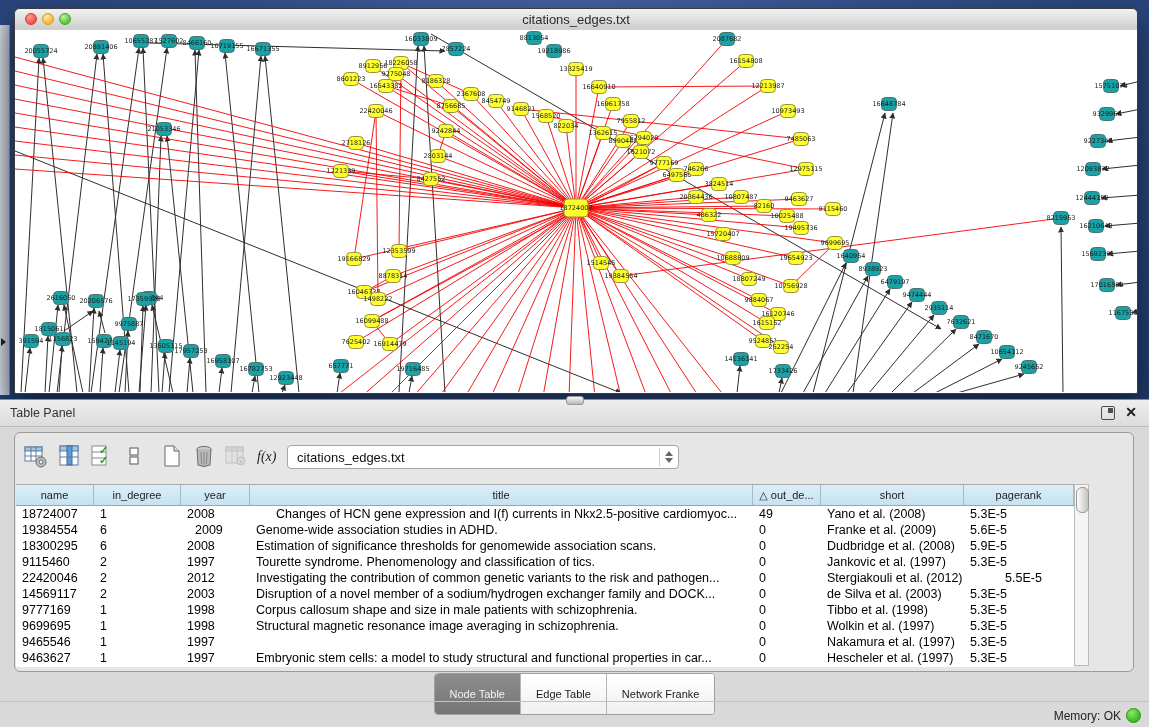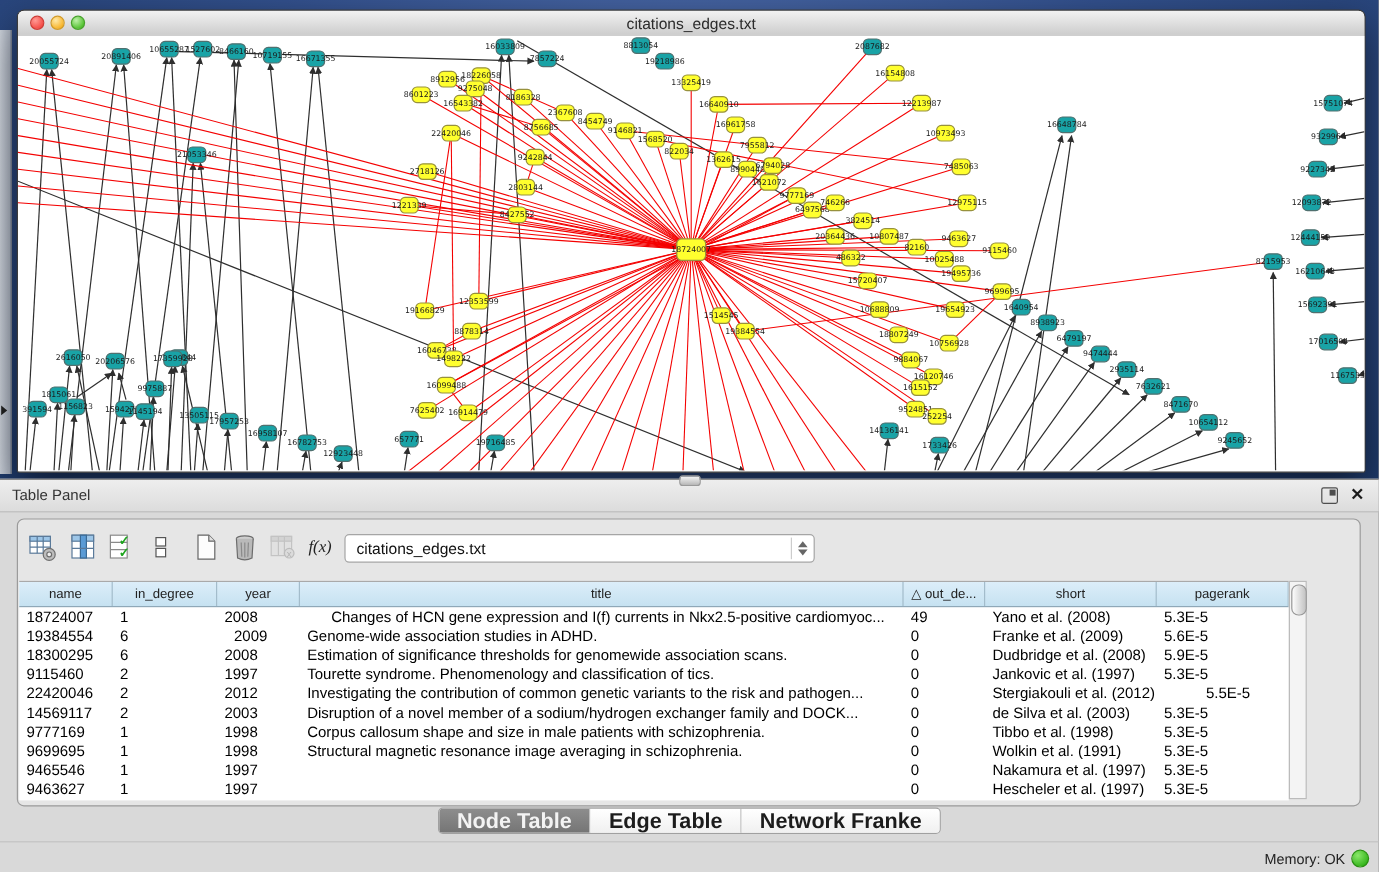--- a/index.html
+++ b/index.html
@@ -59,22 +59,22 @@
   .tr{position:absolute;left:0;width:100%;height:16px;}
   .td{position:absolute;top:0;height:16px;box-sizing:border-box;padding-left:6px;font-size:12.5px;color:#000;
       line-height:16px;overflow:hidden;white-space:nowrap;}
   .vscroll{position:absolute;left:1059px;top:51px;width:15px;height:182px;background:#f4f4f4;
            border:1px solid #bbb;box-sizing:border-box;}
   .vthumb{position:absolute;left:1px;top:2px;width:11px;height:24px;border-radius:6px;
           background:linear-gradient(90deg,#fdfdfd,#c3c3c3);border:1px solid #979797;}
   .tabsrow{position:absolute;left:0;top:273px;width:100%;text-align:center;}
   .seg{display:inline-flex;border:1px solid #a0a0a0;border-radius:4px;overflow:hidden;
        background:#fff;box-shadow:inset 0 1px 0 #fff;}
-  .seg .tab{padding:2px 15px;font-size:18px;color:#1c1c1c;line-height:16px;border-right:1px solid #b5b5b5;
-            background:linear-gradient(#ffffff,#f0f0f0);font-weight:bold;}
+  .seg .tab{padding:12px 15px;font-size:11px;color:#1c1c1c;line-height:16px;border-right:1px solid #b5b5b5;
+            background:linear-gradient(#ffffff,#f0f0f0);}
   .seg .tab:last-child{border-right:none;}
   .seg .tab.active{background:linear-gradient(#8d8d8d,#757575);color:#f3f3f3;}
   .statusbar{position:absolute;left:0;top:301px;width:100%;height:27px;border-top:1px solid #c2c2c2;}
   .mem{position:absolute;right:28px;top:7px;font-size:12px;color:#222;}
   .memdot{position:absolute;right:8px;top:6px;width:13px;height:13px;border-radius:50%;
           background:radial-gradient(circle at 35% 30%,#8ae86a,#35b51c 75%);border:1px solid #2a9112;}
 </style>
 </head>
 <body>
 
@@ -661,35 +661,36 @@
               <div class="td" style="left: 737px; width: 68px;">0</div>
               <div class="td" style="left: 805px; width: 143px;">Tibbo et al. (1998)</div>
               <div class="td" style="left: 948px; width: 110px;">5.3E-5</div>
             </div>
             <div class="tr" style="top: 112px;">
               <div class="td" style="left: 0px; width: 78px;">9699695</div>
               <div class="td" style="left: 78px; width: 87px;">1</div>
               <div class="td" style="left: 165px; width: 69px;">1998</div>
               <div class="td" style="left: 234px; width: 503px;">Structural magnetic resonance image averaging in schizophrenia.</div>
               <div class="td" style="left: 737px; width: 68px;">0</div>
-              <div class="td" style="left: 805px; width: 143px;">Wolkin et al. (1991)</div>
+              <div class="td" style="left: 805px; width: 143px;">Wolkin et al. (1997)</div>
               <div class="td" style="left: 948px; width: 110px;">5.3E-5</div>
             </div>
             <div class="tr" style="top: 128px;">
               <div class="td" style="left: 0px; width: 78px;">9465546</div>
               <div class="td" style="left: 78px; width: 87px;">1</div>
               <div class="td" style="left: 165px; width: 69px;">1997</div>
               <div class="td" style="left: 737px; width: 68px;">0</div>
               <div class="td" style="left: 805px; width: 143px;">Nakamura et al. (1997)</div>
               <div class="td" style="left: 948px; width: 110px;">5.3E-5</div>
             </div>
             <div class="tr" style="top: 144px;">
               <div class="td" style="left: 0px; width: 78px;">9463627</div>
               <div class="td" style="left: 78px; width: 87px;">1</div>
               <div class="td" style="left: 165px; width: 69px;">1997</div>
+              <div class="td" style="left: 234px; width: 503px;">Embryonic stem cells: a model to study structural and functional properties in car...</div>
               <div class="td" style="left: 737px; width: 68px;">0</div>
               <div class="td" style="left: 805px; width: 143px;">Hescheler et al. (1997)</div>
               <div class="td" style="left: 948px; width: 110px;">5.3E-5</div>
             </div>
           </div>
       </div>
       <div class="vscroll">
         <div class="vthumb"></div>
       </div>
     </div>

